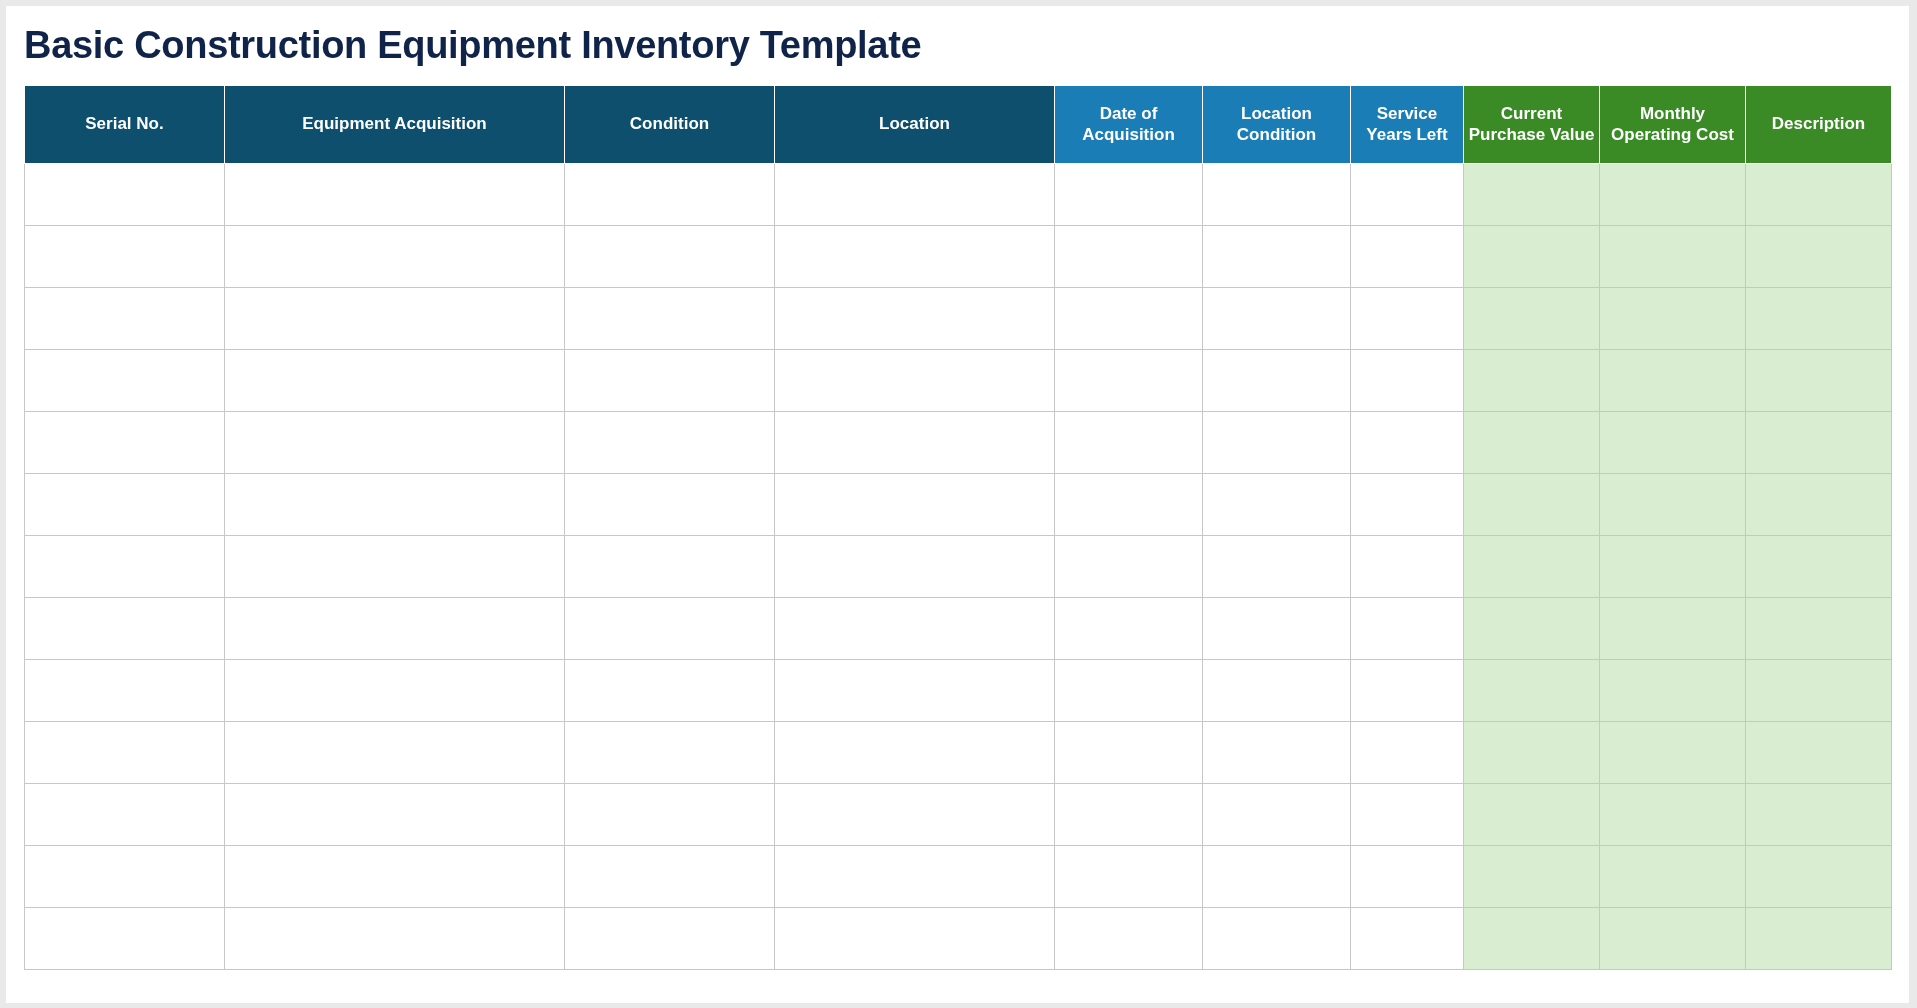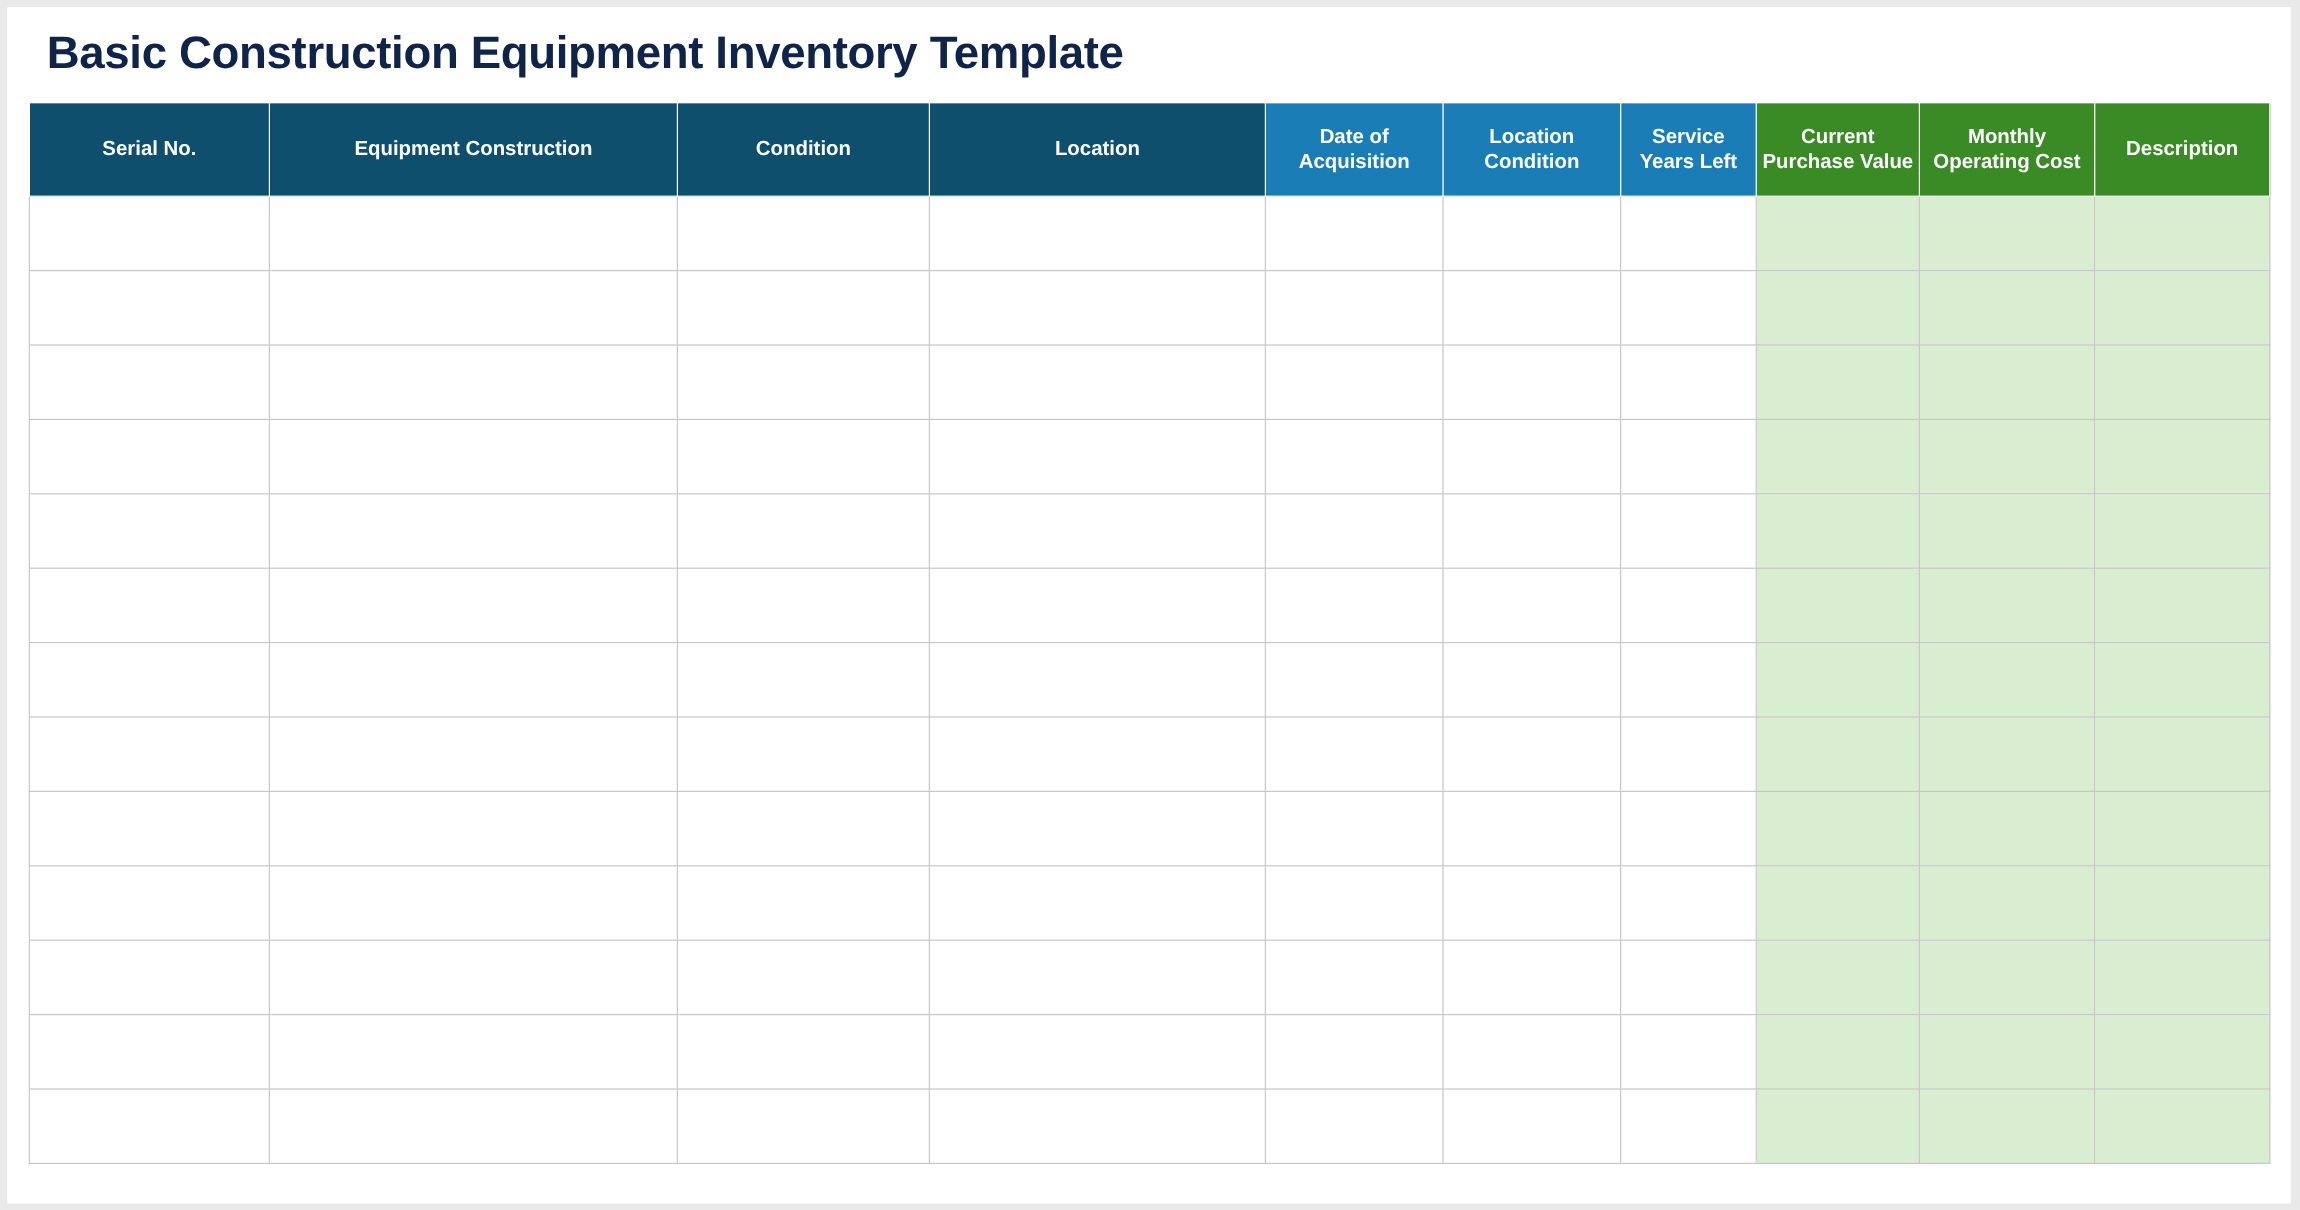--- a/index.html
+++ b/index.html
@@ -22,21 +22,20 @@
     background: #ffffff;
     box-sizing: border-box;
   }
   #title {
     font-size: 38px;
     font-weight: bold;
     color: #10244a;
     letter-spacing: -0.3px;
     padding: 18px 0 0 18px;
     white-space: nowrap;
-    margin-left: 15px;
   }
   #table-wrap {
     padding: 18px 22px 0 18px;
   }
   table.inv {
     border-collapse: collapse;
     table-layout: fixed;
     width: 1867px;
   }
   table.inv th {
@@ -92,21 +91,21 @@
         <col class="c-date">
         <col class="c-curr">
         <col class="c-serv">
         <col class="c-init">
         <col class="c-month">
         <col class="c-dep">
       </colgroup>
       <thead>
         <tr>
           <th class="g-dark">Serial No.</th>
-          <th class="g-dark">Equipment Construction</th>
+          <th class="g-dark">Equipment Acquisition</th>
           <th class="g-dark">Condition</th>
           <th class="g-dark">Location</th>
           <th class="g-blue">Date of Acquisition</th>
           <th class="g-blue">Location Condition</th>
           <th class="g-blue">Service Years Left</th>
           <th class="g-green">Current Purchase Value</th>
           <th class="g-green">Monthly Operating Cost</th>
           <th class="g-green">Description</th>
         </tr>
       </thead>

